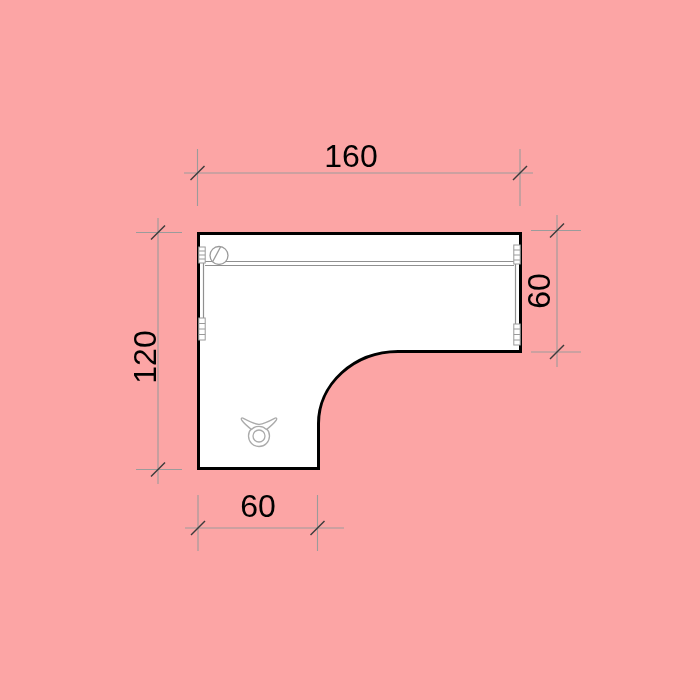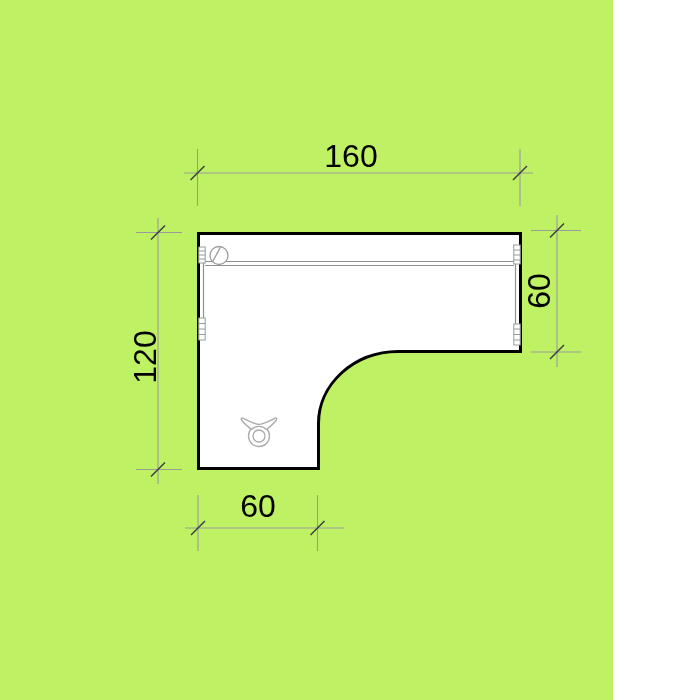--- a/index.html
+++ b/index.html
@@ -6,23 +6,23 @@
     margin: 0;
     padding: 0;
     width: 700px;
     height: 700px;
     background: #ffffff;
     overflow: hidden;
     font-family: "Liberation Sans", sans-serif;
   }
   .canvas {
     position: relative;
-    width: 613px;
+    width: 700px;
     height: 700px;
-    background: #bef264;
+    background: #fca5a5;
   }
   svg { display: block; }
 
   
   .desk-outline       { fill: #ffffff; stroke: #000000; stroke-width: 3;   stroke-linejoin: miter; }
   .detail-line        { fill: none;    stroke: #909090; stroke-width: 1.2; }
   .bracket            { fill: #ffffff; stroke: #9a9a9a; stroke-width: 1;   }
   .grommet            { fill: #ffffff; stroke: #9a9a9a; stroke-width: 1.3; }
   .clip               { fill: #ffffff; stroke: #ababab; stroke-width: 1.3; stroke-linejoin: round; }
   .dim-line           { fill: none;    stroke: #9b9b9b; stroke-width: 1.1; }

